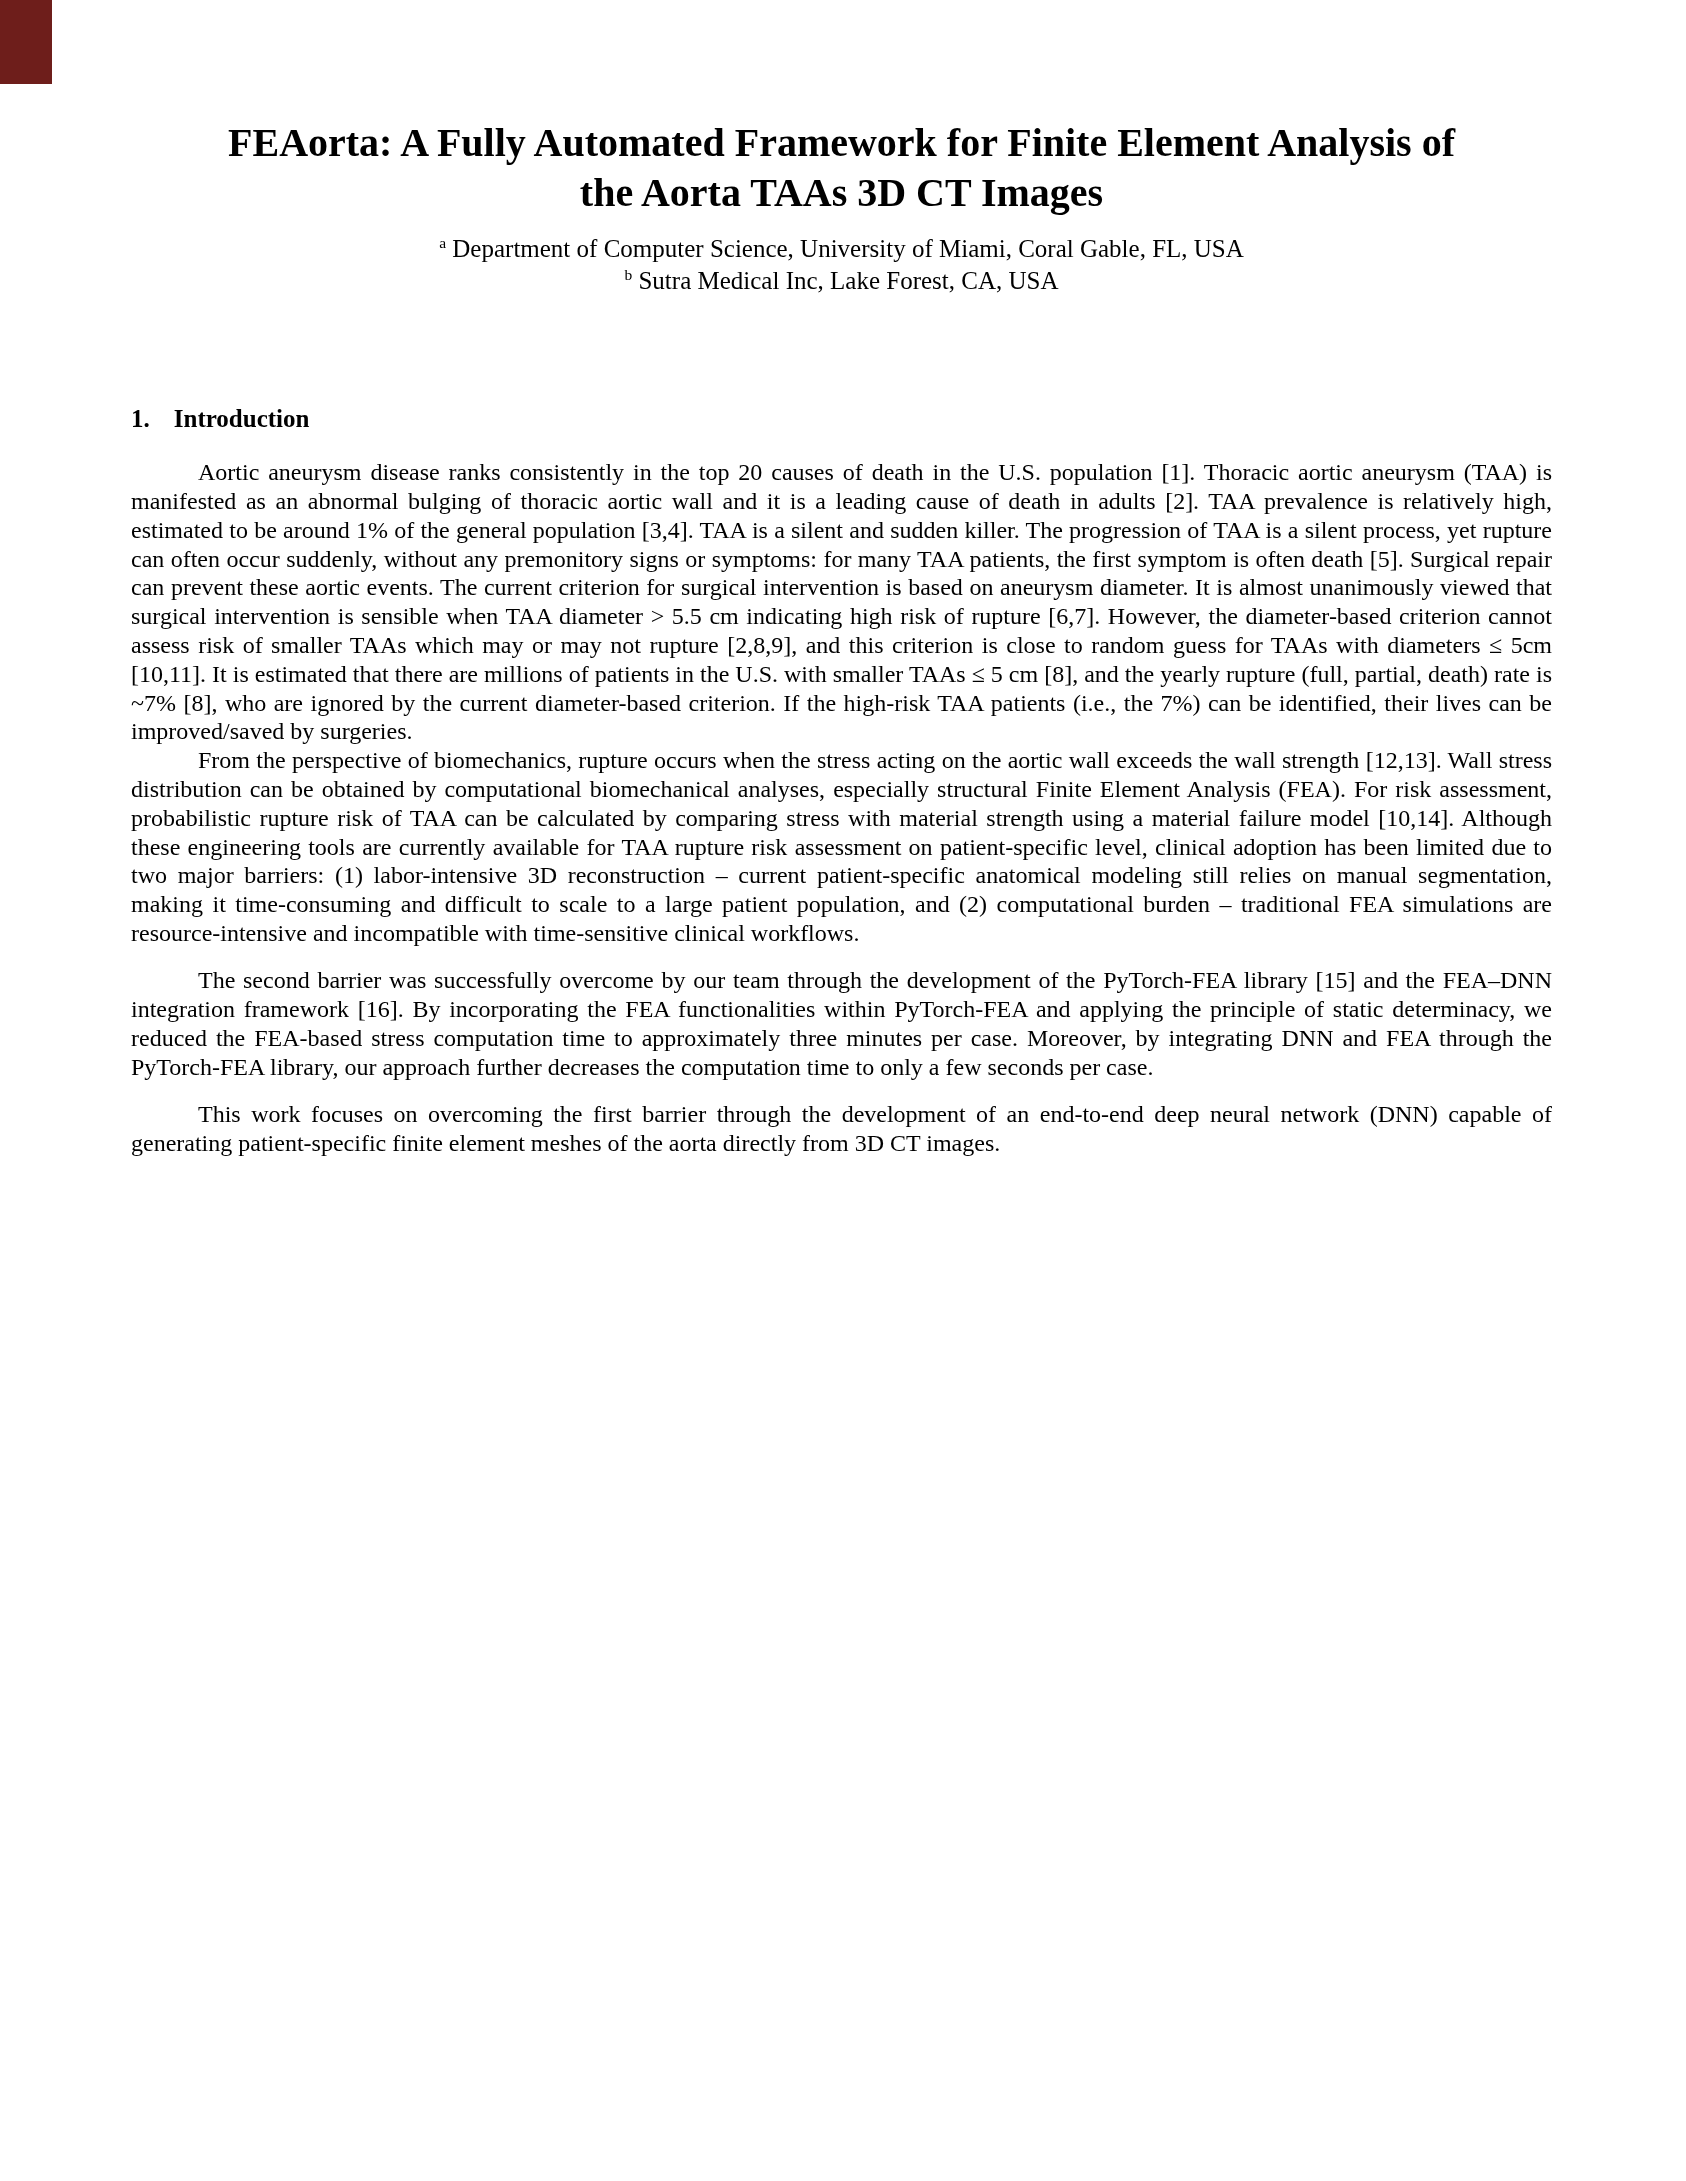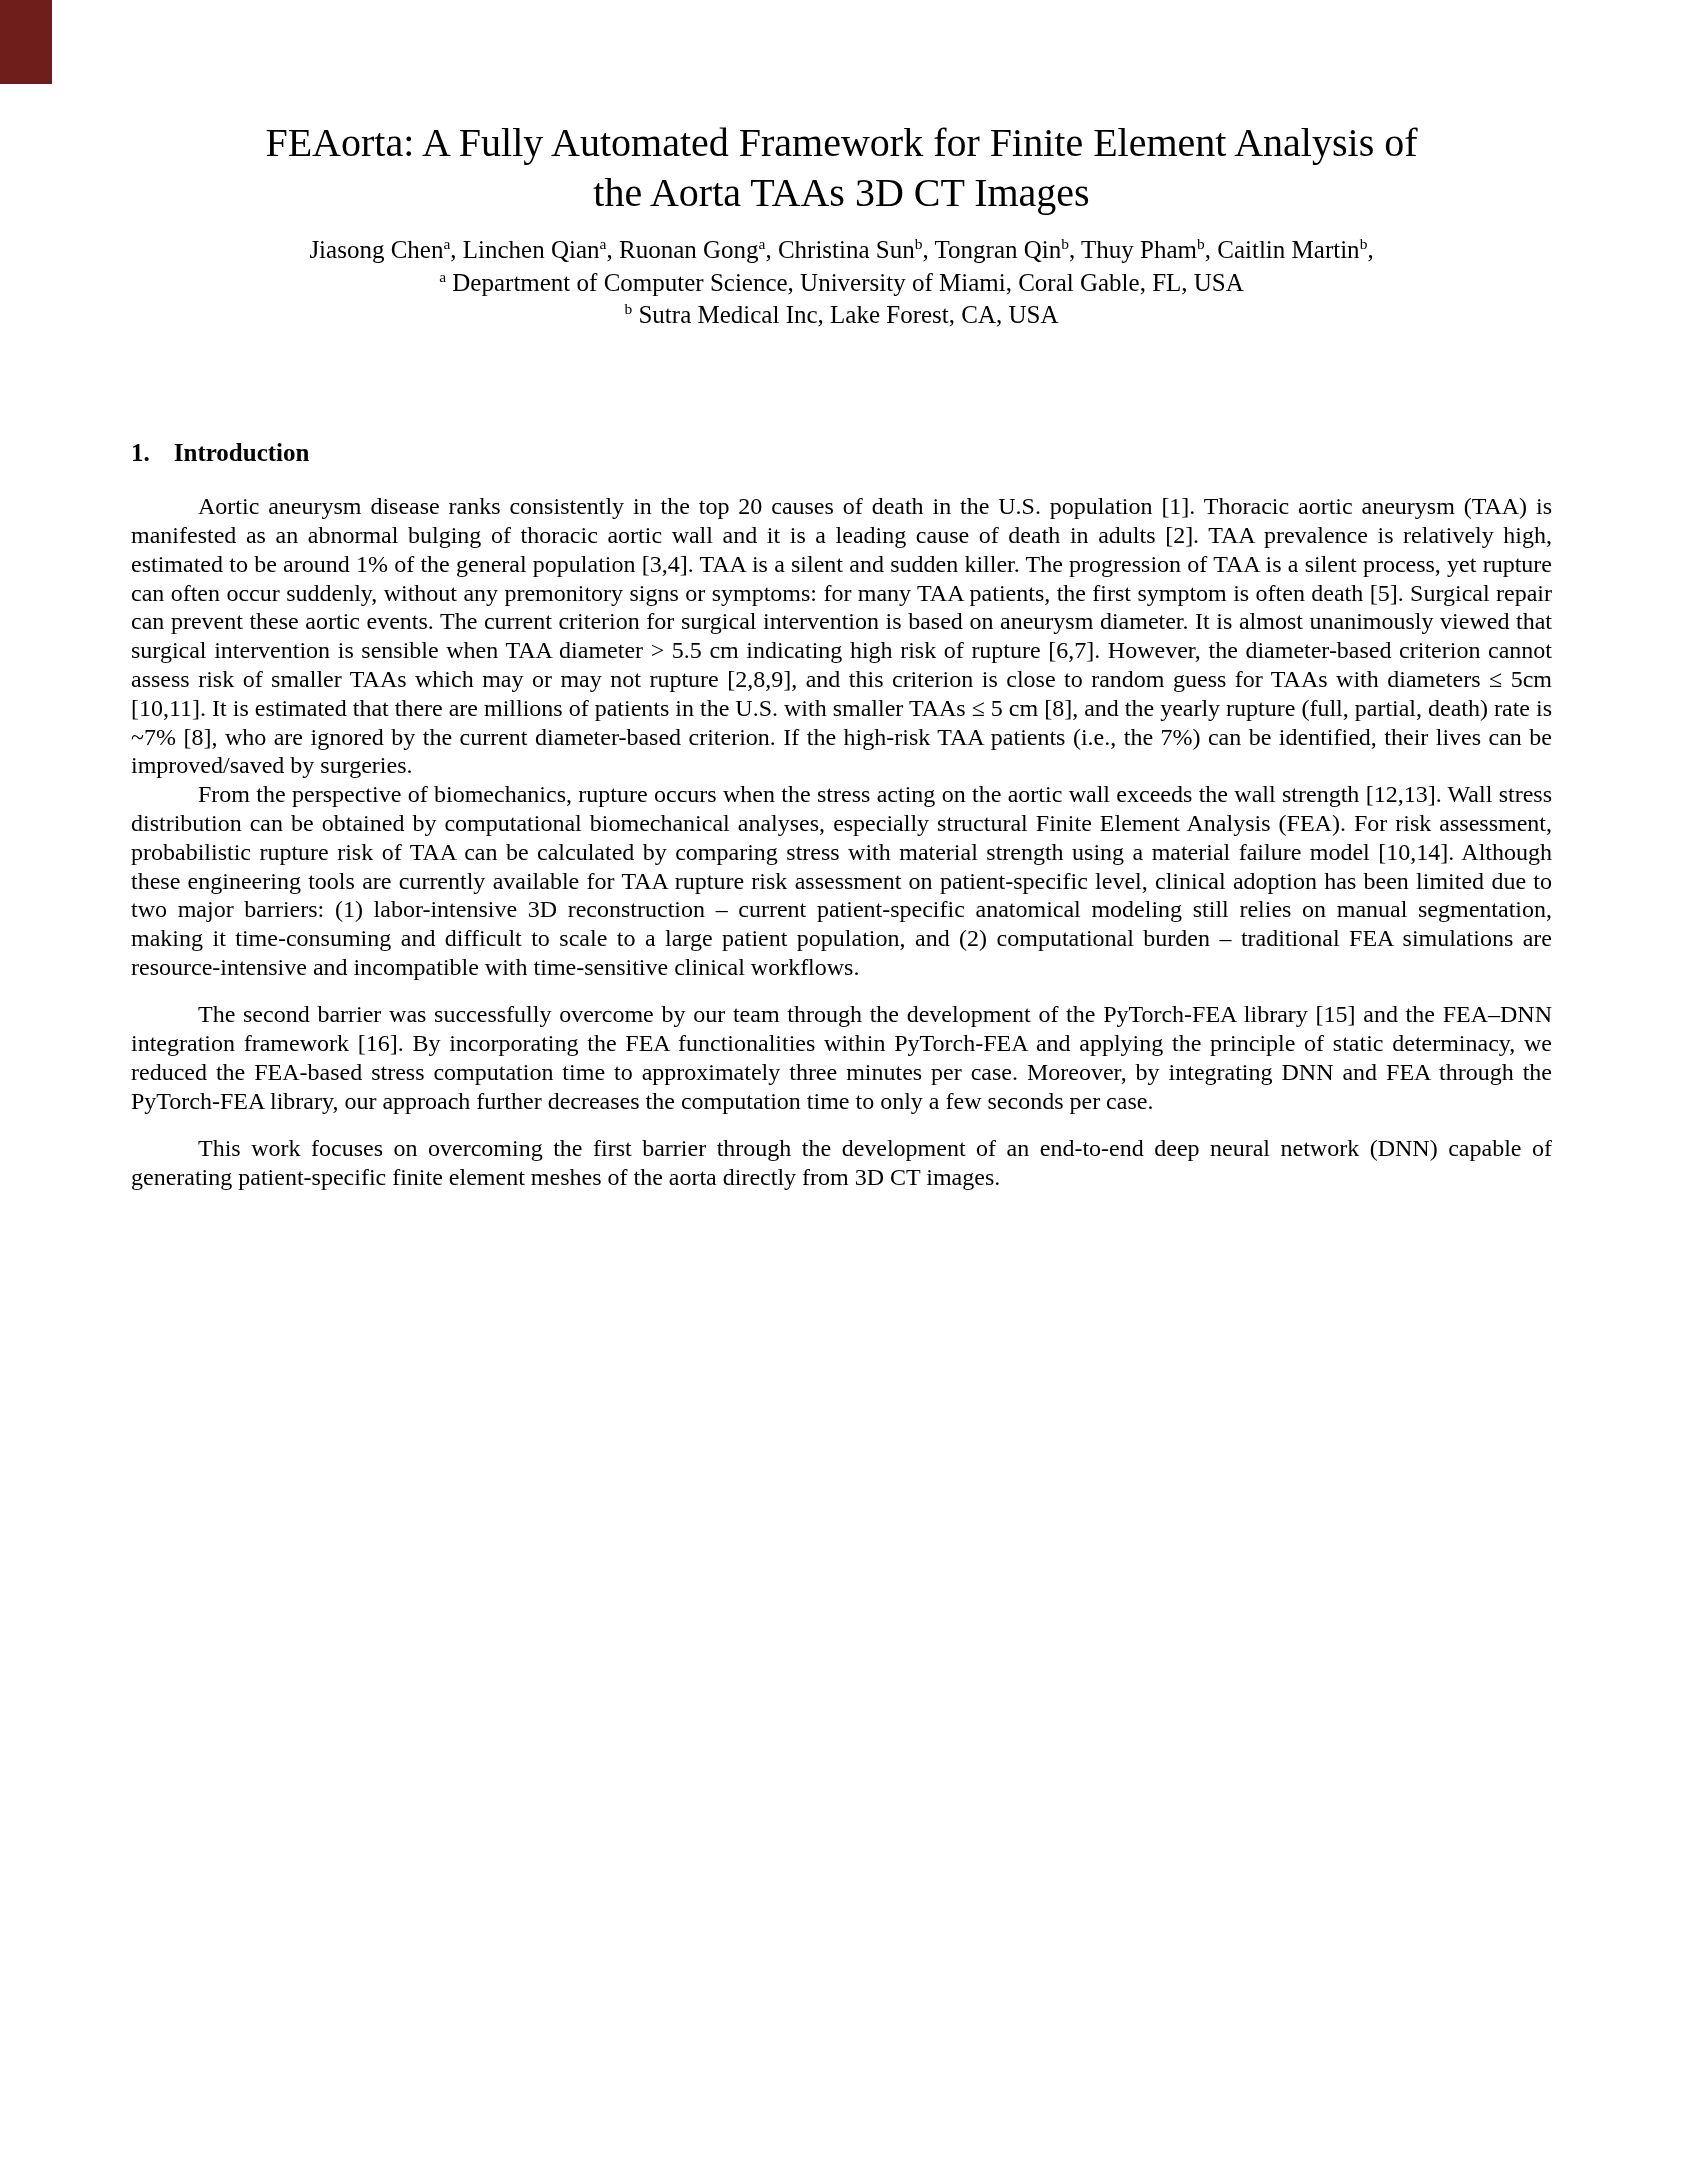--- a/index.html
+++ b/index.html
@@ -29,21 +29,21 @@
     top: 0;
     right: 0;
     bottom: 0;
     background: #ffffff;
     box-sizing: border-box;
     padding: 0 134px 0 79px;
   }
   .title {
     margin: 118px 0 0 0;
     font-size: 40px;
-    font-weight: 400;
+    font-weight: 700;
     text-align: center;
     line-height: 1.25;
   }
   .authors {
     margin-top: 14.7px;
     text-align: center;
     font-size: 25px;
     line-height: 1.32;
   }
   .affiliation {
@@ -86,21 +86,20 @@
 <div class="left-edge-fragment" style="background: rgb(110, 30, 27);"></div>
 
 <div class="page">
 
   <h1 class="title">
     <span>FEAorta: A Fully Automated Framework for Finite Element Analysis of</span><br>
     <span>the Aorta TAAs 3D CT Images</span>
   </h1>
 
   <div class="authors">
-    <div>Jiasong Chen<sup>a</sup>, Linchen Qian<sup>a</sup>, Ruonan Gong<sup>a</sup>, Christina Sun<sup>b</sup>, Tongran Qin<sup>b</sup>, Thuy Pham<sup>b</sup>, Caitlin Martin<sup>b</sup>,</div>
   </div>
 
   <div class="affiliation"><sup>a</sup> Department of Computer Science, University of Miami, Coral Gable, FL, USA</div>
   <div class="affiliation"><sup>b</sup> Sutra Medical Inc, Lake Forest, CA, USA</div>
 
   <h2 class="section-heading">
     <span class="sec-num">1.</span><span class="sec-label">Introduction</span>
   </h2>
 
   <p class="body-para para-first">Aortic aneurysm disease ranks consistently in the top 20 causes of death in the U.S. population [1]. Thoracic aortic aneurysm (TAA) is manifested as an abnormal bulging of thoracic aortic wall and it is a leading cause of death in adults [2]. TAA prevalence is relatively high, estimated to be around 1% of the general population [3,4]. TAA is a silent and sudden killer. The progression of TAA is a silent process, yet rupture can often occur suddenly, without any premonitory signs or symptoms: for many TAA patients, the first symptom is often death [5]. Surgical repair can prevent these aortic events. The current criterion for surgical intervention is based on aneurysm diameter. It is almost unanimously viewed that surgical intervention is sensible when TAA diameter &gt; 5.5 cm indicating high risk of rupture [6,7]. However, the diameter-based criterion cannot assess risk of smaller TAAs which may or may not rupture [2,8,9], and this criterion is close to random guess for TAAs with diameters ≤ 5cm [10,11]. It is estimated that there are millions of patients in the U.S. with smaller TAAs ≤ 5 cm [8], and the yearly rupture (full, partial, death) rate is ~7% [8], who are ignored by the current diameter-based criterion. If the high-risk TAA patients (i.e., the 7%) can be identified, their lives can be improved/saved by surgeries.</p>

